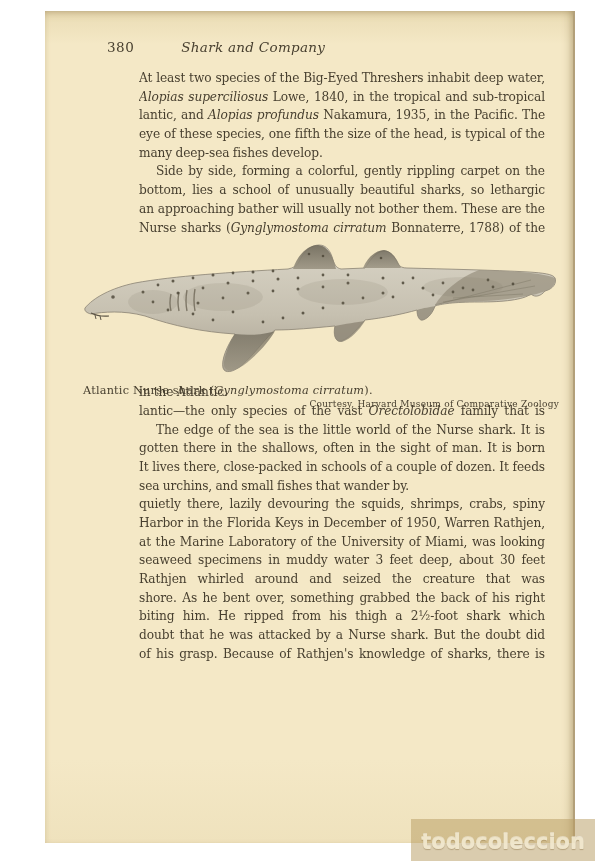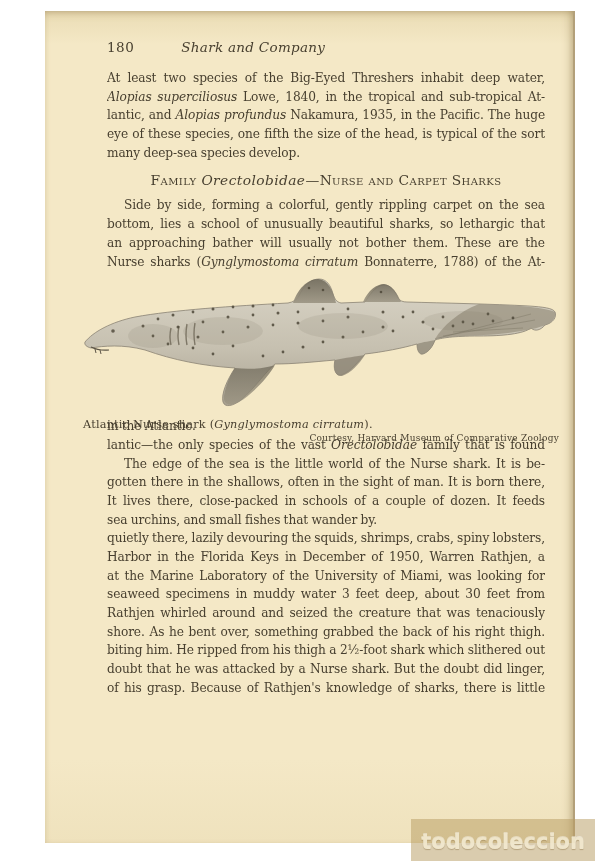--- a/index.html
+++ b/index.html
@@ -20,21 +20,21 @@
     position:absolute;left:62px;top:28px;width:438px;
     color:var(--ink,#473f2f);
   }
   .page-header{display:flex;align-items:baseline;font-size:13.5px;line-height:17px;margin-bottom:13px;}
   .page-number{letter-spacing:.5px;}
   .running-title{font-style:italic;margin-left:47px;letter-spacing:.3px;}
   .line{
     font-size:12.2px;line-height:18.7px;height:18.7px;
     text-align:justify;text-align-last:justify;
     letter-spacing:-0.1px;word-spacing:-0.5px;
-    white-space:normal;overflow:hidden;
+    white-space:normal;overflow:hidden;margin-left:32px;
   }
   .line.lastline{text-align-last:left;}
   .line.indent{text-indent:17px;}
   .it{font-style:italic;}
   .sc{font-variant:small-caps;}
   .heading{
     text-align:center;font-size:13.8px;line-height:19px;
     margin-top:9px;margin-bottom:6px;letter-spacing:.4px;
   }
   .figure{position:relative;width:478px;height:140px;margin:5px 0 1px -24px;}
@@ -52,33 +52,32 @@
     text-shadow:0 -1px 0 rgba(255,255,255,.45), 0 1px 1px rgba(130,105,60,.45);
   }
 </style>
 </head>
 <body>
 
 <div class="book-page">
   <div class="content">
 
     <div class="page-header">
-      <span class="page-number">180</span>
+      <span class="page-number">380</span>
       <span class="running-title">Shark and Company</span>
     </div>
 
     <div id="flow-top">
         <div class="para">
           <div class="line"><span>At least two species of the Big-Eyed Threshers inhabit deep water,</span></div>
           <div class="line"><span class="it">Alopias superciliosus</span><span> Lowe, 1840, in the tropical and sub-tropical At-</span></div>
           <div class="line"><span>lantic, and </span><span class="it">Alopias profundus</span><span> Nakamura, 1935, in the Pacific. The huge</span></div>
           <div class="line"><span>eye of these species, one fifth the size of the head, is typical of the sort</span></div>
-          <div class="line lastline"><span>many deep-sea species develop.</span></div>
-        </div>
-        <div class="heading"><span class="sc">Family</span><span> </span><span class="it">Orectolobidae</span><span>—</span><span class="sc">Nurse and Carpet Sharks</span></div>
+          <div class="line lastline"><span>many deep-sea fishes develop.</span></div>
+        </div>
         <div class="para">
           <div class="line indent"><span>Side by side, forming a colorful, gently rippling carpet on the sea</span></div>
           <div class="line"><span>bottom, lies a school of unusually beautiful sharks, so lethargic that even</span></div>
           <div class="line"><span>an approaching bather will usually not bother them. These are the</span></div>
           <div class="line"><span>Nurse sharks (</span><span class="it">Gynglymostoma cirratum</span><span> Bonnaterre, 1788) of the At-</span></div>
         </div>
       </div>
 
     <div class="figure">
       <svg viewBox="0 0 478 140">

